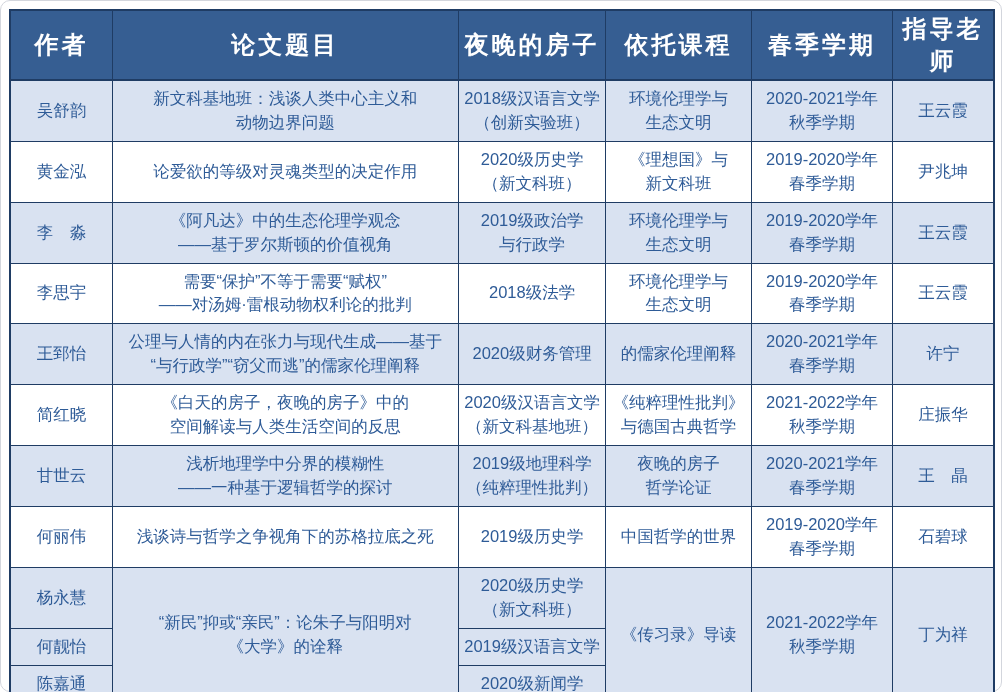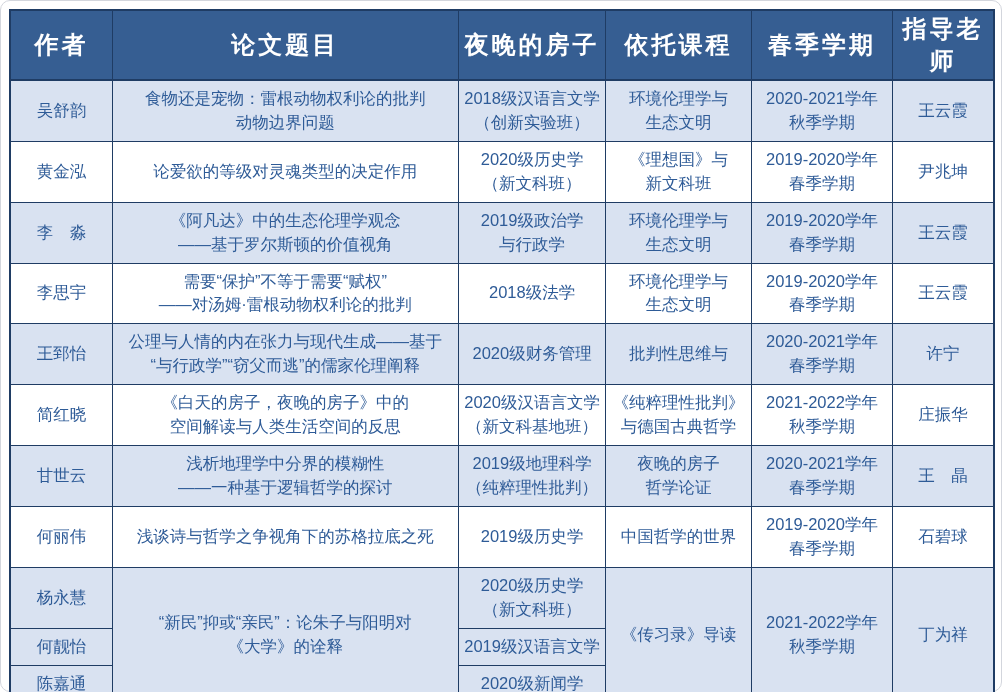--- a/index.html
+++ b/index.html
@@ -80,21 +80,21 @@
           <th>论文题目</th>
           <th>夜晚的房子</th>
           <th>依托课程</th>
           <th>春季学期</th>
           <th>指导老师</th>
         </tr>
     </thead>
     <tbody>
         <tr class="shaded">
           <td>吴舒韵</td>
-          <td>食物还是宠物：雷根动物权利论的批判
+          <td>新文科基地班：浅谈人类中心主义和
 动物边界问题</td>
           <td>2018级汉语言文学
 （创新实验班）</td>
           <td>环境伦理学与
 生态文明</td>
           <td>2020-2021学年
 秋季学期</td>
           <td>王云霞</td>
         </tr>
         <tr class="plain">
@@ -129,21 +129,21 @@
 生态文明</td>
           <td>2019-2020学年
 春季学期</td>
           <td>王云霞</td>
         </tr>
         <tr class="shaded">
           <td>王郅怡</td>
           <td>公理与人情的内在张力与现代生成——基于
 “与行政学”“窃父而逃”的儒家伦理阐释</td>
           <td>2020级财务管理</td>
-          <td>批判性思维与</td>
+          <td>的儒家伦理阐释</td>
           <td>2020-2021学年
 春季学期</td>
           <td>许宁</td>
         </tr>
         <tr class="plain">
           <td>简红晓</td>
           <td>《白天的房子，夜晚的房子》中的
 空间解读与人类生活空间的反思</td>
           <td>2020级汉语言文学
 （新文科基地班）</td>

